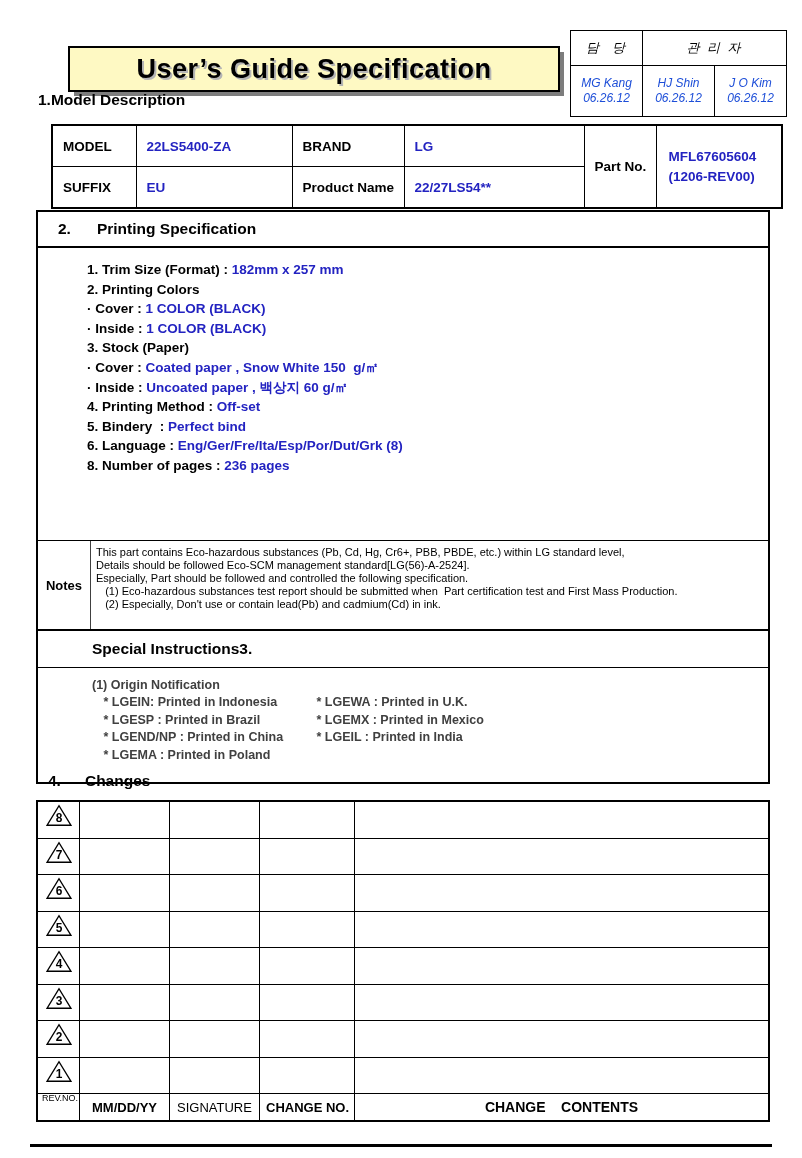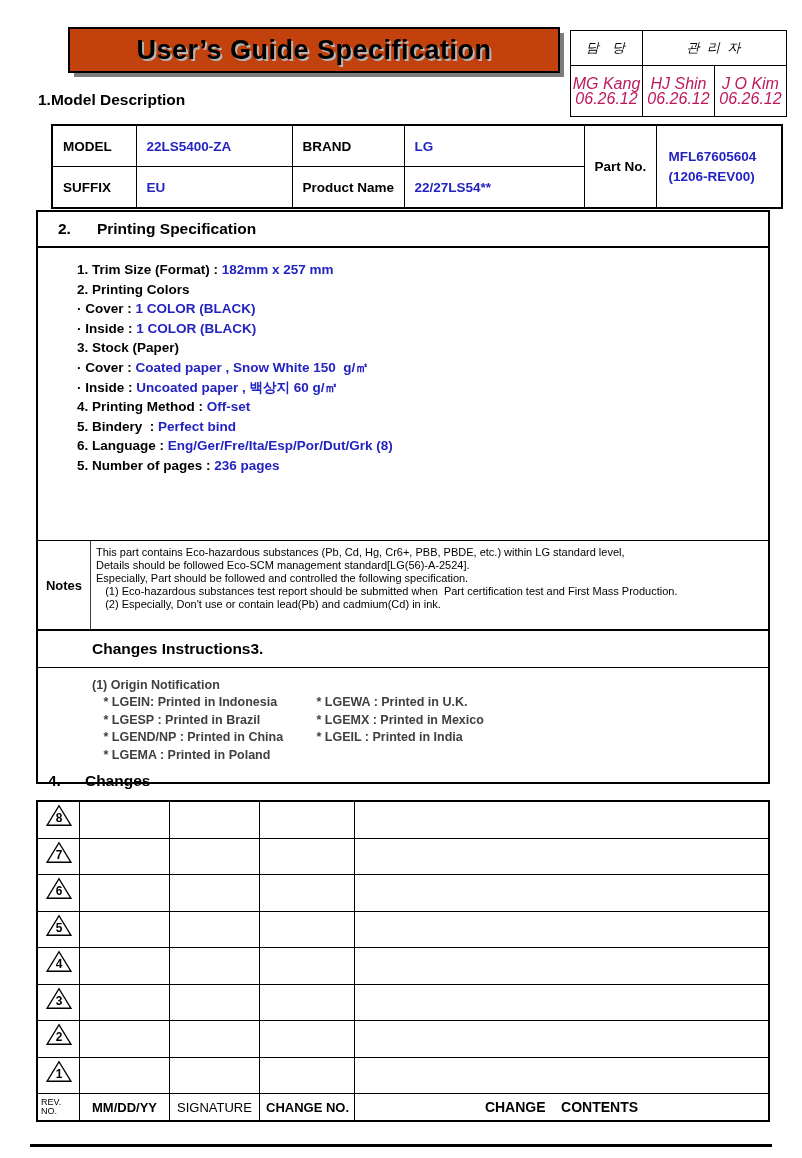--- a/index.html
+++ b/index.html
@@ -5,54 +5,54 @@
   html,body{margin:0;padding:0;}
   body{
     width:802px;height:1158px;position:relative;background:#ffffff;
     font-family:"Liberation Sans","DejaVu Sans",sans-serif;color:#000;
     overflow:hidden;
   }
   .abs{position:absolute;}
 
   
   #title-box{
-    left:68px;top:27px;width:488px;height:42px;
+    left:68px;top:46px;width:488px;height:42px;
     border:2px solid #000;box-shadow:5px 5px 0 -1px #7d7d7d;
-    display:flex;align-items:center;justify-content:center;background:#c2410c;
+    display:flex;align-items:center;justify-content:center;background:#fef9c3;
   }
   #title-box span{
     font-weight:bold;font-size:27px;letter-spacing:.5px;
     text-shadow:2px 2px 0 #b5b5b5;white-space:pre;
   }
 
   
   #approval{left:570px;top:30px;border-collapse:collapse;table-layout:fixed;position:absolute;font-style:italic;}
   #approval td{border:1px solid #000;text-align:center;vertical-align:middle;padding:0;}
   #approval .appr-h{height:34px;font-size:13px;letter-spacing:2px;white-space:pre;}
-  #approval .appr-cell{height:50px;font-size:16px;color:#be185d;line-height:15px;}
+  #approval .appr-cell{height:50px;font-size:12px;color:#1d4ed8;line-height:15px;}
 
   
   .heading{position:absolute;font-weight:bold;font-size:15.5px;display:flex;white-space:pre;}
   #s1-heading{left:38px;top:91px;}
   #s1-heading .ht{}
   #s4-heading{left:48px;top:772px;}
   #s4-heading .ht{margin-left:24px;}
 
   
   #model-table{left:51px;top:124px;border-collapse:collapse;border:2px solid #000;table-layout:fixed;position:absolute;}
   #model-table td{border:1px solid #000;height:40px;font-size:13.5px;vertical-align:middle;padding:0 0 0 10px;}
   #model-table .lbl{font-weight:bold;}
   #model-table .val{font-weight:bold;color:#2323c1;}
   #model-table .partval{line-height:20px;padding-left:12px;}
 
   
   #sec2{left:36px;top:210px;width:730px;border:2px solid #000;background:#fff;}
   .s2-header{height:34px;border-bottom:2px solid #000;display:flex;align-items:center;font-weight:bold;font-size:15.5px;padding-left:20px;white-space:pre;}
   .s2-header .ht{margin-left:26px;}
-  .s2-body{height:280px;padding:12px 0 0 39px;}
+  .s2-body{height:280px;padding:12px 0 0 49px;}
   .spec-line{font-size:13.5px;font-weight:bold;line-height:19.6px;white-space:pre;}
   .spec-line .v{color:#2323c1;}
   .notes-row{height:88px;border-top:1px solid #000;display:flex;}
   .notes-label{width:52px;border-right:1px solid #404040;display:flex;align-items:center;justify-content:center;font-weight:bold;font-size:13px;flex:none;}
   .notes-text{flex:1;padding:5px 4px 0 5px;font-size:11px;line-height:12.9px;}
   .notes-text div{white-space:pre-wrap;}
   .s3-header{height:36px;border-top:2px solid #000;display:flex;align-items:center;font-weight:bold;font-size:15.5px;padding-left:54px;}
   .s3-body{height:106px;border-top:1px solid #000;padding:8px 0 0 54px;color:#404040;font-weight:bold;font-size:12.5px;}
   .origin-heading{line-height:18px;}
   .origin-row{display:flex;line-height:17.5px;padding-left:8px;white-space:pre;}
@@ -65,21 +65,21 @@
     grid-template-rows:repeat(8,36.5px) 1fr;position:absolute;background:#fff;
   }
   #changes > div{border-right:1px solid #000;border-bottom:1px solid #000;position:relative;}
   #changes > div:nth-child(5n){border-right:none;}
   #changes > div:nth-child(n+41){border-bottom:none;}
   .rev-cell{display:flex;justify-content:center;align-items:flex-start;padding-top:2px;}
   .tri{width:26px;height:23px;}
   .tri polygon{fill:#fff;stroke:#000;stroke-width:1.3;}
   .tri text{font-size:11px;font-weight:bold;fill:#000;}
   .foot{display:flex;align-items:center;justify-content:center;font-size:13px;}
-  .foot-rev{flex-direction:column;align-items:flex-start;justify-content:center;font-size:9px;line-height:9.5px;padding-left:3px;}
+  .foot-rev{flex-direction:row;align-items:flex-start;justify-content:center;font-size:9px;line-height:9.5px;padding-left:3px;}
   .foot-date{font-weight:bold;}
   .foot-sig{font-weight:normal;}
   .foot-chno{justify-content:flex-start;padding-left:6px;font-weight:bold;}
   .foot-contents{font-weight:bold;font-size:14px;white-space:pre;}
 
   #bottom-rule{left:30px;top:1144px;width:742px;height:3px;background:#000;}
 </style>
 </head>
 <body>
 
@@ -162,35 +162,35 @@
       <div class="spec-line"><span>1. Trim Size (Format) : </span><span class="v">182mm x 257 mm</span></div>
       <div class="spec-line"><span>2. Printing Colors</span><span class="v"></span></div>
       <div class="spec-line"><span>· Cover : </span><span class="v">1 COLOR (BLACK)</span></div>
       <div class="spec-line"><span>· Inside : </span><span class="v">1 COLOR (BLACK)</span></div>
       <div class="spec-line"><span>3. Stock (Paper)</span><span class="v"></span></div>
       <div class="spec-line"><span>· Cover : </span><span class="v">Coated paper , Snow White 150  g/㎡</span></div>
       <div class="spec-line"><span>· Inside : </span><span class="v">Uncoated paper , 백상지 60 g/㎡</span></div>
       <div class="spec-line"><span>4. Printing Method : </span><span class="v">Off-set</span></div>
       <div class="spec-line"><span>5. Bindery  : </span><span class="v">Perfect bind</span></div>
       <div class="spec-line"><span>6. Language : </span><span class="v">Eng/Ger/Fre/Ita/Esp/Por/Dut/Grk (8)</span></div>
-      <div class="spec-line"><span>5. Number of pages : </span><span class="v">236 pages</span></div>
+      <div class="spec-line"><span>8. Number of pages : </span><span class="v">236 pages</span></div>
     </div>
 
     <div class="notes-row">
       <div class="notes-label">Notes</div>
       <div class="notes-text">
         <div>This part contains Eco-hazardous substances (Pb, Cd, Hg, Cr6+, PBB, PBDE, etc.) within LG standard level,</div>
         <div>Details should be followed Eco-SCM management standard[LG(56)-A-2524].</div>
         <div>Especially, Part should be followed and controlled the following specification.</div>
         <div>   (1) Eco-hazardous substances test report should be submitted when  Part certification test and First Mass Production.</div>
         <div>   (2) Especially, Don't use or contain lead(Pb) and cadmium(Cd) in ink.</div>
       </div>
     </div>
 
-    <div class="s3-header">Changes Instructions3.</div>
+    <div class="s3-header">Special Instructions3.</div>
 
     <div class="s3-body">
       <div class="origin-heading">(1) Origin Notification</div>
       <div class="origin-row"><span class="c1"> * LGEIN: Printed in Indonesia</span><span class="c2"> * LGEWA : Printed in U.K.</span></div>
       <div class="origin-row"><span class="c1"> * LGESP : Printed in Brazil</span><span class="c2"> * LGEMX : Printed in Mexico</span></div>
       <div class="origin-row"><span class="c1"> * LGEND/NP : Printed in China</span><span class="c2"> * LGEIL : Printed in India</span></div>
       <div class="origin-row"><span class="c1"> * LGEMA : Printed in Poland</span><span class="c2"></span></div>
     </div>
   </div>
 

